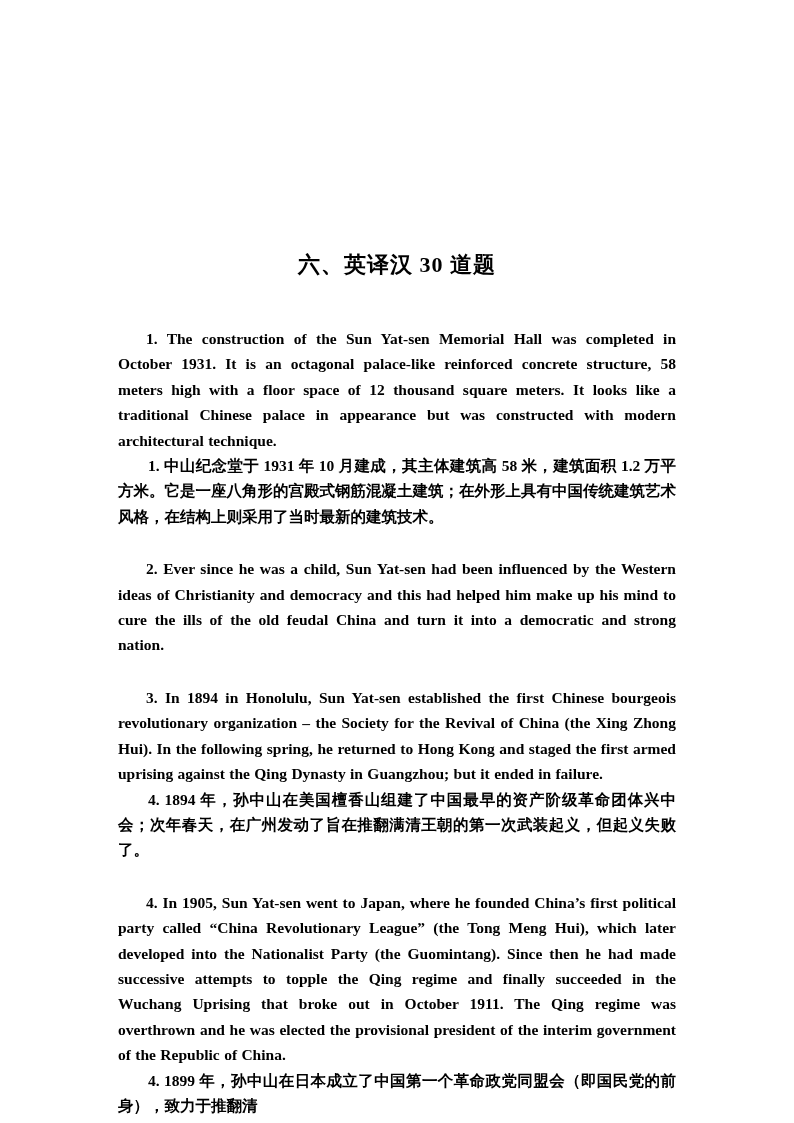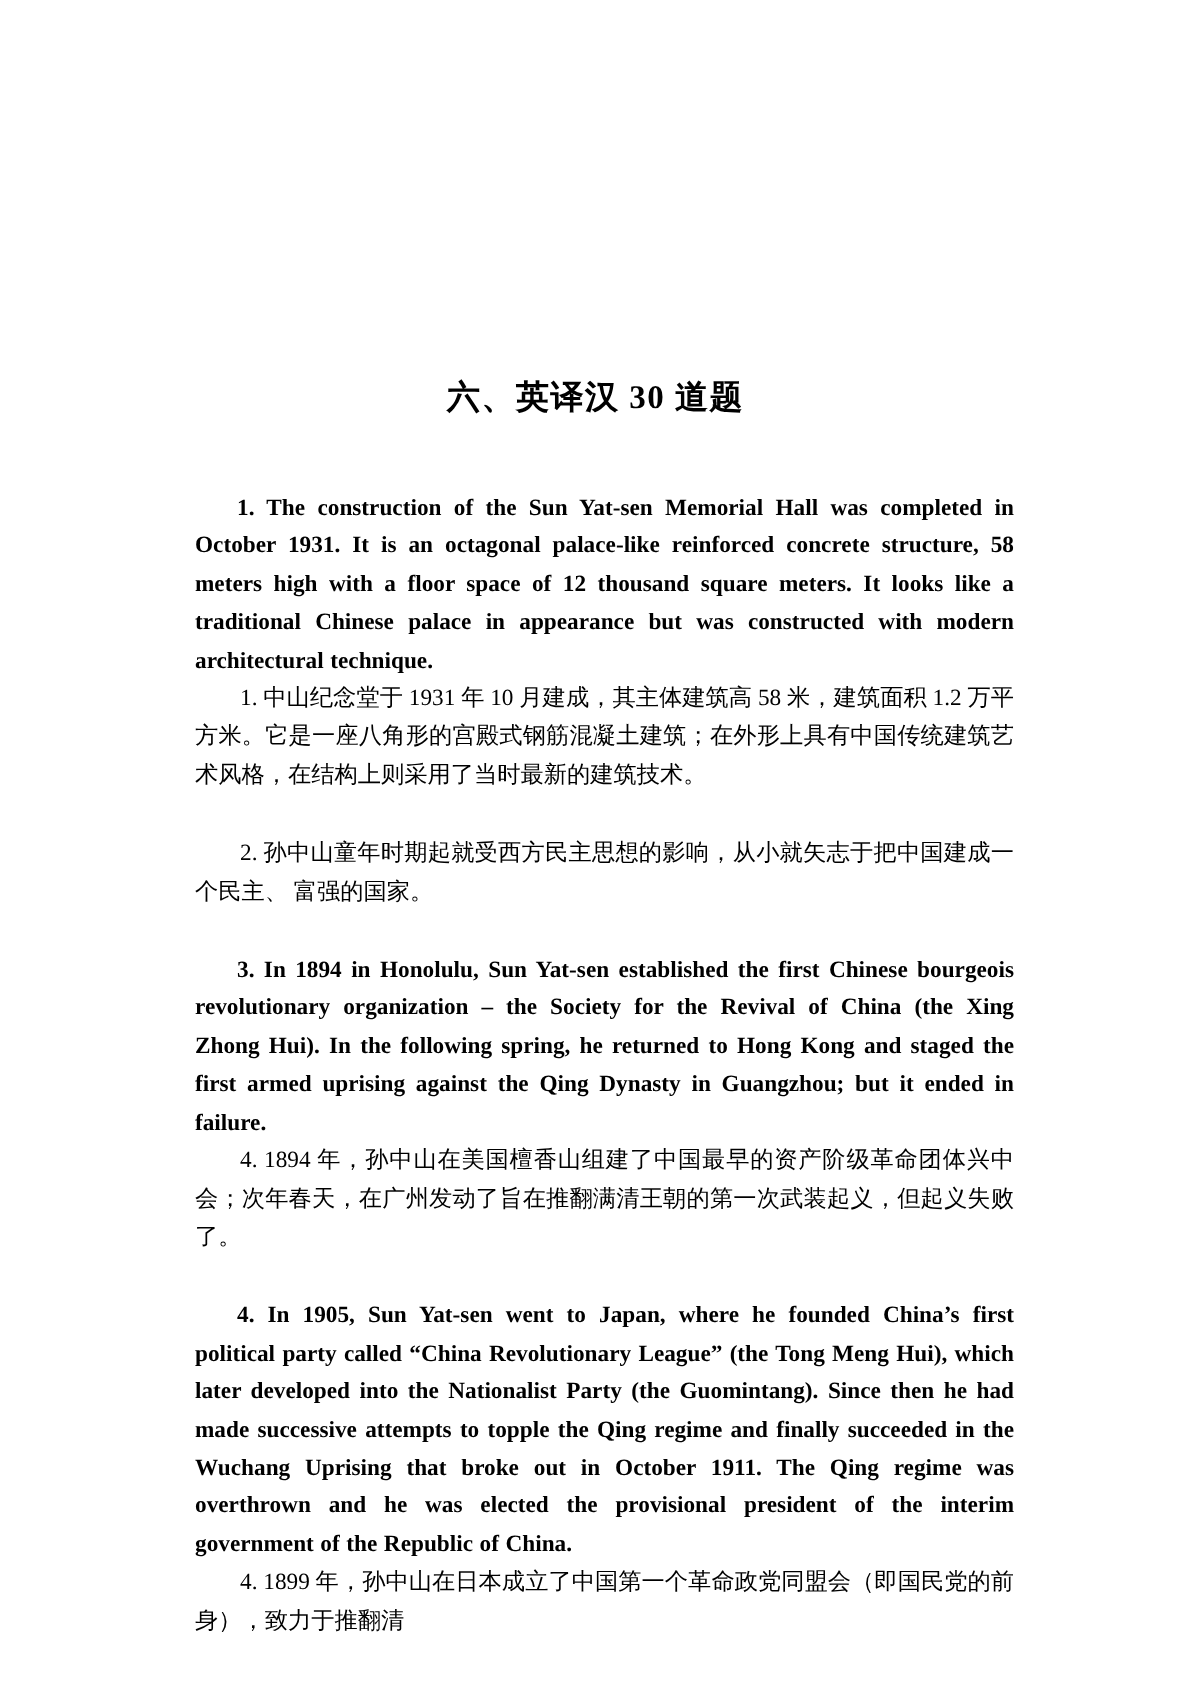--- a/index.html
+++ b/index.html
@@ -21,52 +21,52 @@
   }
   .title {
     margin: 0 0 46px 0;
     text-align: center;
     font-size: 22px;
     font-weight: bold;
     letter-spacing: 1px;
     font-family: "Liberation Serif", "DejaVu Serif", serif;
   }
   .item {
-    margin: 0 0 27px 12px;
+    margin: 0 0 27px 0;
   }
   .para {
     margin: 0;
     font-size: 15.5px;
     line-height: 25.4px;
     text-align: justify;
   }
   .en {
     font-weight: bold;
     text-indent: 28px;
     word-spacing: 0.5px;
   }
   .zh {
-    font-weight: normal;
+    font-weight: bold;
     text-indent: 30px;
   }
 </style>
 </head>
 <body>
 
 <div class="page">
 
   <h1 class="title">六、英译汉 30 道题</h1>
 
   <section class="item">
     <p class="para en">1.  The construction of the Sun Yat-sen Memorial Hall was completed in October 1931. It is an octagonal palace-like reinforced concrete structure, 58 meters high with a floor space of 12 thousand square meters. It looks like a traditional Chinese palace in appearance but was constructed with modern architectural technique.</p>
     <p class="para zh">1.  中山纪念堂于 1931 年 10 月建成，其主体建筑高 58 米，建筑面积 1.2 万平方米。它是一座八角形的宫殿式钢筋混凝土建筑；在外形上具有中国传统建筑艺术风格，在结构上则采用了当时最新的建筑技术。</p>
   </section>
 
   <section class="item">
-    <p class="para zh">2.  孙中山童年时期起就受西方民主思想的影响，从小就矢志于把中国建成一个民主、 富强的国家。</p>
+    <p class="para en">2. Ever since he was a child, Sun Yat-sen had been influenced by the Western ideas of Christianity and democracy and this had helped him make up his mind to cure the ills of the old feudal China and turn it into a democratic and strong nation.</p>
   </section>
 
   <section class="item">
     <p class="para en">3. In 1894 in Honolulu, Sun Yat-sen established the first Chinese bourgeois revolutionary organization – the Society for the Revival of China (the Xing Zhong Hui). In the following spring, he returned to Hong Kong and staged the first armed uprising against the Qing Dynasty in Guangzhou; but it ended in failure.</p>
     <p class="para zh">4. 1894 年，孙中山在美国檀香山组建了中国最早的资产阶级革命团体兴中会；次年春天，在广州发动了旨在推翻满清王朝的第一次武装起义，但起义失败了。</p>
   </section>
 
   <section class="item">
     <p class="para en">4. In 1905, Sun Yat-sen went to Japan, where he founded China’s first political party called “China Revolutionary League” (the Tong Meng Hui), which later developed into the Nationalist Party (the Guomintang). Since then he had made successive attempts to topple the Qing regime and finally succeeded in the Wuchang Uprising that broke out in October 1911. The Qing regime was overthrown and he was elected the provisional president of the interim government of the Republic of China.</p>
     <p class="para zh">4. 1899 年，孙中山在日本成立了中国第一个革命政党同盟会（即国民党的前身），致力于推翻清</p>

